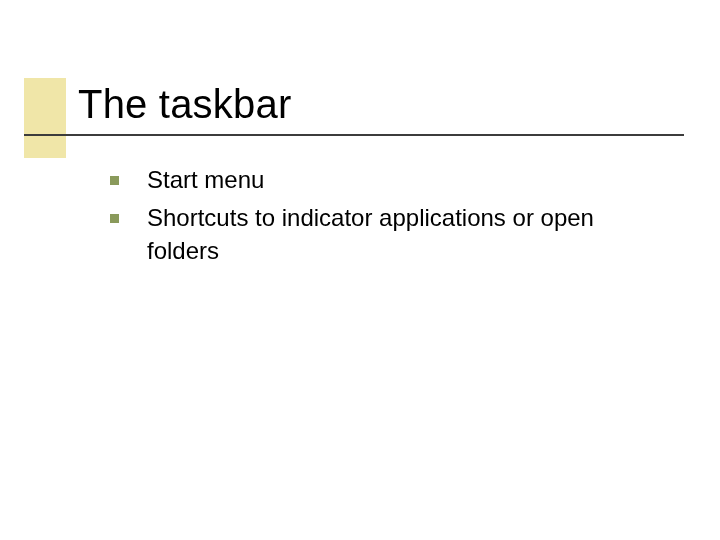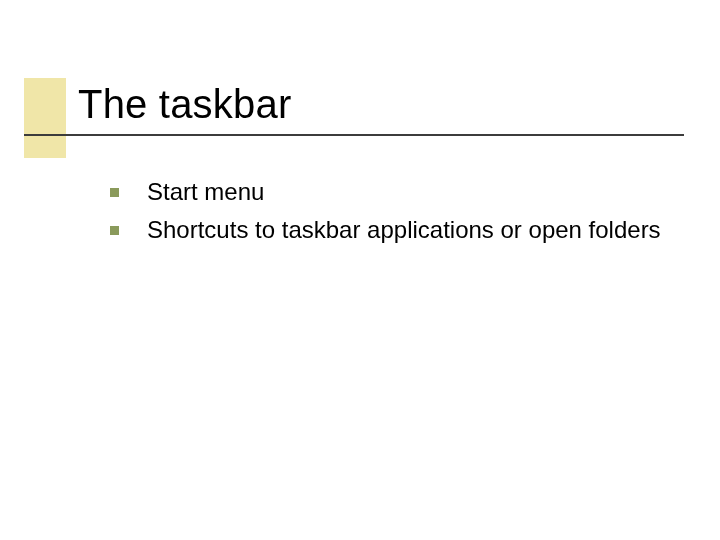--- a/index.html
+++ b/index.html
@@ -37,21 +37,21 @@
     left: 78px;
     top: 80px;
     font-size: 40px;
     color: #000000;
     line-height: 1.2;
     letter-spacing: 0.2px;
   }
   .body {
     position: absolute;
     left: 110px;
-    top: 176px;
+    top: 164px;
     width: 560px;
     font-size: 24px;
     color: #000000;
     line-height: 1.35;
   }
   .item {
     display: flex;
     align-items: flex-start;
     margin: 0 0 6px 0;
   }
@@ -77,18 +77,18 @@
 
   <div class="body">
 
     <div class="item">
       <div class="bullet"></div>
       <div class="text">Start menu</div>
     </div>
 
     <div class="item">
       <div class="bullet"></div>
-      <div class="text">Shortcuts to taskbar applications or open folders</div>
+      <div class="text">Shortcuts to indicator applications or open folders</div>
     </div>
 
 
   </div>
 </div>
 
 </body></html>

